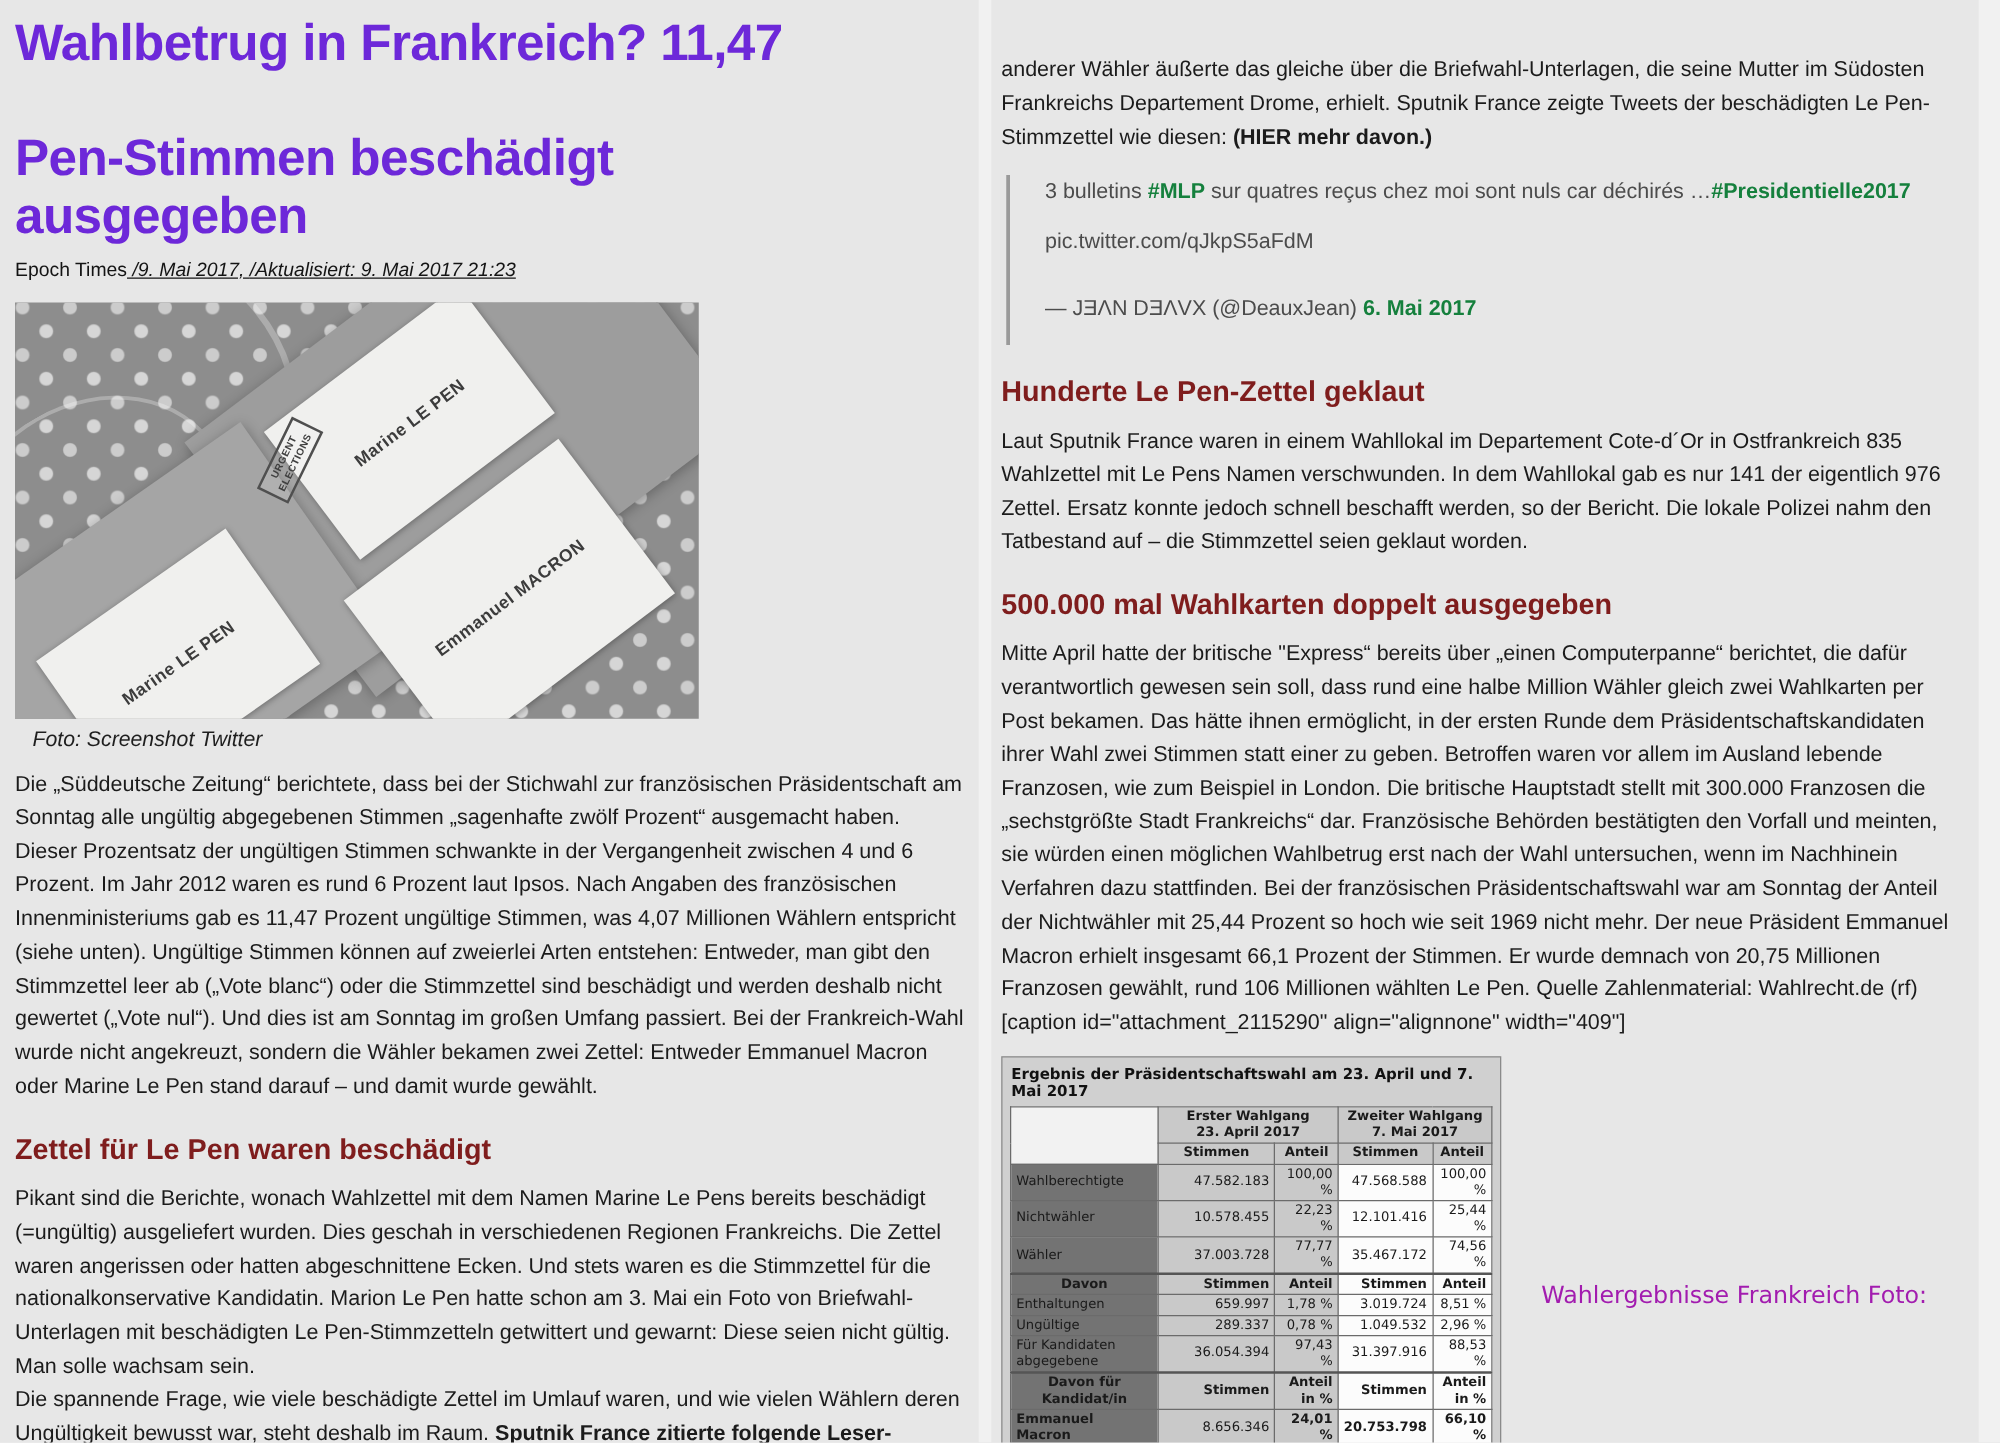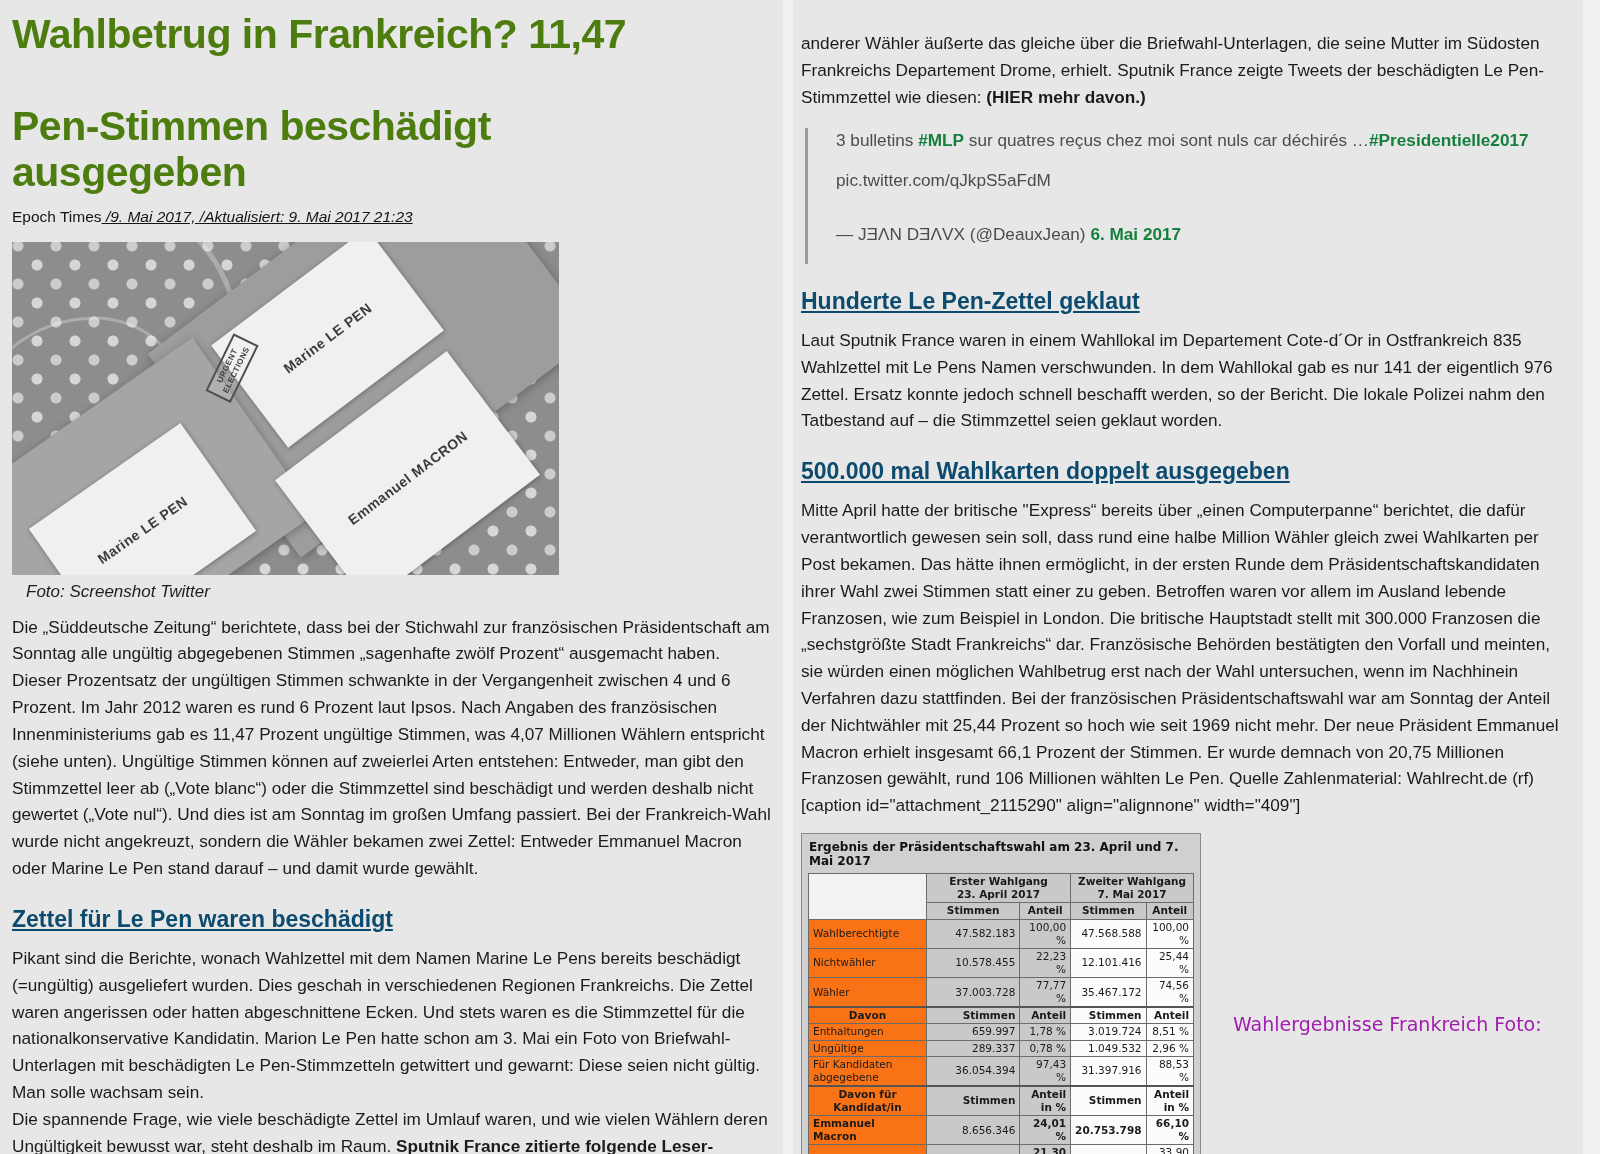--- a/index.html
+++ b/index.html
@@ -13,25 +13,25 @@
   .col-left{
     box-sizing:border-box;width:783px;min-height:1154px;
     background:#e7e7e7;padding:8px 12px 10px 12px;overflow:hidden;
   }
   .col-right{
     box-sizing:border-box;width:790px;margin-left:10px;
     background:#e7e7e7;padding:30px 22px 16px 8px;align-self:flex-start;
   }
   h1{
     font-size:41px;line-height:1.12;letter-spacing:-0.5px;
-    margin:4px 0 12px 0;max-width:672px;color:#4d7c0f;font-weight:700;
+    margin:4px 0 12px 0;max-width:672px;color:#6d28d9;font-weight:700;
   }
   .byline{font-size:15.5px;margin:2px 0 16px 0;color:#141414;}
   .byline .it{font-style:italic;text-decoration:underline;}
-  h2{font-size:23px;margin:24px 0 4px 0;color:#0c4a6e;font-weight:700;text-decoration:underline;}
+  h2{font-size:23px;margin:24px 0 4px 0;color:#7f1d1d;font-weight:700;}
   p.body,.bodytext{font-size:17.2px;line-height:1.56;margin:12px 0;}
   .b{font-weight:bold;}
   .lnk{cursor:pointer;}
 
   
   figure{margin:6px 0 0 0;}
   .photo{
     position:relative;width:547px;height:333px;overflow:hidden;
     background:#8d8d8d;
   }
@@ -87,21 +87,21 @@
   .widget{
     background:#d0d0d0;border:1px solid #8a8a8a;width:400px;
     box-sizing:border-box;padding:0 6px 6px 6px;
     font-family:"DejaVu Sans",sans-serif;
   }
   .widget-title{font-size:12px;font-weight:bold;color:#111;padding:6px 1px 5px 1px;}
   table.res{border-collapse:collapse;background:#fff;width:386px;font-size:10.5px;color:#1a1a1a;}
   table.res th,table.res td{border:1px solid #6b6b6b;padding:1px 4px;line-height:1.25;}
   table.res thead th{background:#c9c9c9;font-weight:bold;text-align:center;}
   table.res th.corner{background:#f2f2f2;}
-  table.res td.lab{background:#f97316;text-align:left;}
+  table.res td.lab{background:#737373;text-align:left;}
   table.res td.v1{background:#c9c9c9;text-align:right;}
   table.res td.v2{background:#fcfcfc;text-align:right;}
   table.res tr.sub td{font-weight:bold;}
   table.res tr.sub td.lab,table.res tr.total td.lab{font-weight:bold;text-align:center;}
   table.res tr.sub{border-top:2px solid #555;}
   .grp2{border-left:4px double #6b6b6b;}
   .side-note{
     font-family:"DejaVu Sans",sans-serif;font-size:19px;color:#a21caf;
     margin:180px 0 0 32px;white-space:nowrap;
   }
@@ -143,21 +143,21 @@
     </figure>
 
     <p class="body">Die „Süddeutsche Zeitung“ berichtete, dass bei der Stichwahl zur französischen Präsidentschaft am Sonntag alle ungültig abgegebenen Stimmen „sagenhafte zwölf Prozent“ ausgemacht haben. Dieser Prozentsatz der ungültigen Stimmen schwankte in der Vergangenheit zwischen 4 und 6 Prozent. Im Jahr 2012 waren es rund 6 Prozent laut Ipsos. Nach Angaben des französischen Innenministeriums gab es 11,47 Prozent ungültige Stimmen, was 4,07 Millionen Wählern entspricht (siehe unten). Ungültige Stimmen können auf zweierlei Arten entstehen: Entweder, man gibt den Stimmzettel leer ab („Vote blanc“) oder die Stimmzettel sind beschädigt und werden deshalb nicht gewertet („Vote nul“). Und dies ist am Sonntag im großen Umfang passiert. Bei der Frankreich-Wahl wurde nicht angekreuzt, sondern die Wähler bekamen zwei Zettel: Entweder Emmanuel Macron oder Marine Le Pen stand darauf – und damit wurde gewählt.</p>
 
     <h2>Zettel für Le Pen waren beschädigt</h2>
 
     <p class="body"><span>Pikant sind die Berichte, wonach Wahlzettel mit dem Namen Marine Le Pens bereits beschädigt (=ungültig) ausgeliefert wurden. Dies geschah in verschiedenen Regionen Frankreichs. Die Zettel waren angerissen oder hatten abgeschnittene Ecken. Und stets waren es die Stimmzettel für die nationalkonservative Kandidatin. Marion Le Pen hatte schon am 3. Mai ein Foto von Briefwahl-Unterlagen mit beschädigten Le Pen-Stimmzetteln getwittert und gewarnt: Diese seien nicht gültig. Man solle wachsam sein.</span><br><span>Die spannende Frage, wie viele beschädigte Zettel im Umlauf waren, und wie vielen Wählern deren Ungültigkeit bewusst war, steht deshalb im Raum. </span><span class="b">Sputnik France zitierte folgende Leser-Zuschriften:</span></p>
   </div>
 
   <div class="col-right">
-    <p class="body" style="margin-top:0;"><span>anderer Wähler äußerte das gleiche über die Briefwahl-Unterlagen, die seine Mutter im Südosten Frankreichs Departement Drome, erhielt. Sputnik France zeigte Tweets der beschädigten Le Pen-Stimmzettel wie diesen: </span><span class="b lnk">(HIER mehr davon.)</span></p>
+    <p class="body" style="margin-top:12px;"><span>anderer Wähler äußerte das gleiche über die Briefwahl-Unterlagen, die seine Mutter im Südosten Frankreichs Departement Drome, erhielt. Sputnik France zeigte Tweets der beschädigten Le Pen-Stimmzettel wie diesen: </span><span class="b lnk">(HIER mehr davon.)</span></p>
 
     <blockquote class="tweet">
       <p><span>3 bulletins </span><span class="b lnk">#MLP</span><span> sur quatres reçus chez moi sont nuls car déchirés …</span><span class="b lnk">#Presidentielle2017</span></p>
       <p><span class="lnk">pic.twitter.com/qJkpS5aFdM</span></p>
       <p class="attr"><span>— JƎΛN DƎΛVX (@DeauxJean) </span><span class="b">6. Mai 2017</span></p>
     </blockquote>
 
     <h2>Hunderte Le Pen-Zettel geklaut</h2>
     <p class="body">Laut Sputnik France waren in einem Wahllokal im Departement Cote-d´Or in Ostfrankreich 835 Wahlzettel mit Le Pens Namen verschwunden. In dem Wahllokal gab es nur 141 der eigentlich 976 Zettel. Ersatz konnte jedoch schnell beschafft werden, so der Bericht. Die lokale Polizei nahm den Tatbestand auf – die Stimmzettel seien geklaut worden.</p>
 

